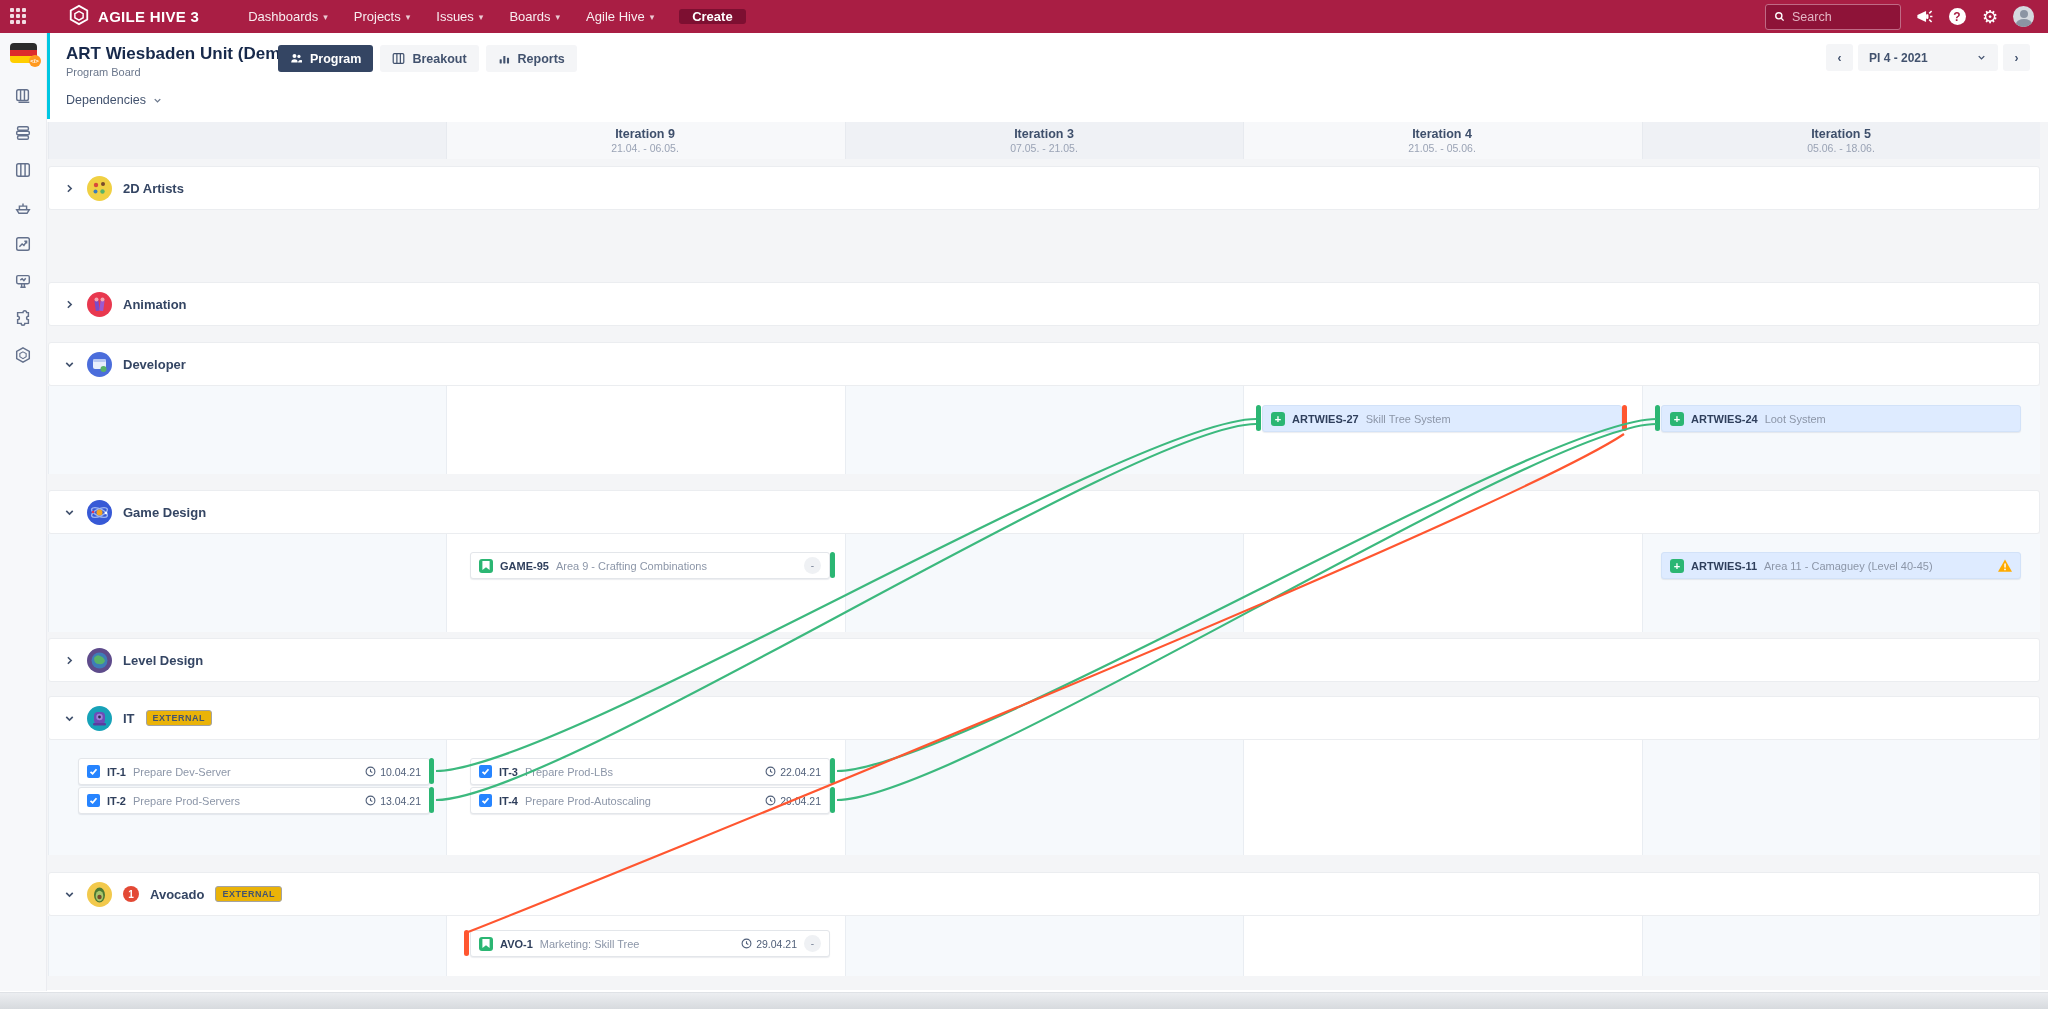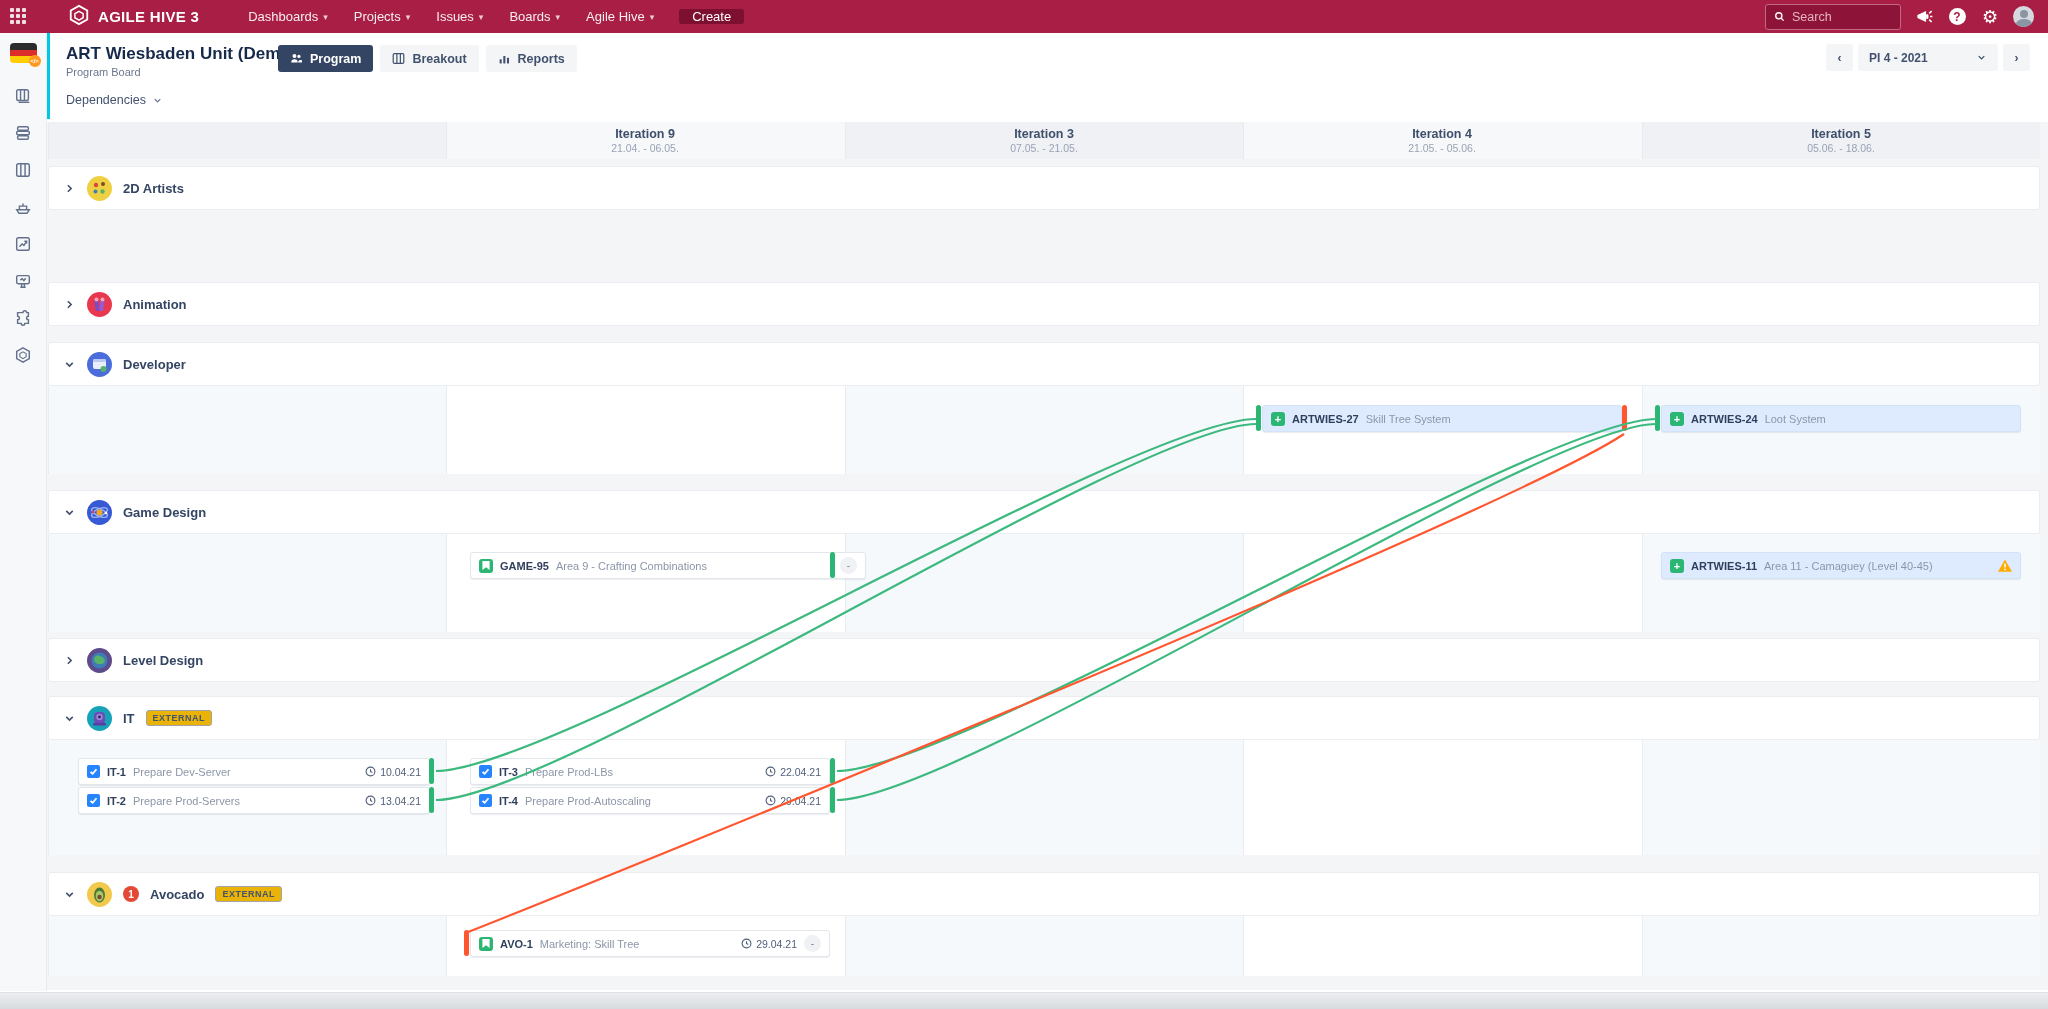--- a/index.html
+++ b/index.html
@@ -7,21 +7,21 @@
   .page { position:relative; width:2048px; height:1009px; background:#fff; overflow:hidden; }
 
   
   .topnav { position:absolute; left:0; top:0; width:2048px; height:33px; background:#a91e44; display:flex; align-items:center; z-index:10; }
   .appgrid { width:18px; height:18px; margin:0 14px 0 10px; display:grid; grid-template-columns:repeat(3,4px); grid-template-rows:repeat(3,4px); gap:2px; cursor:pointer; }
   .appgrid i { background:#ffffffd9; border-radius:1px; }
   .logo { margin:0 8px 0 26px; }
   .apptitle { color:#fff; font-size:15px; font-weight:700; letter-spacing:.3px; margin-right:36px; }
   .navmenu { color:#ffffffeb; font-size:13px; margin:0 13px; display:flex; align-items:center; gap:5px; cursor:pointer; }
   .caret { font-size:9px; color:#ffffffc4; }
-  .createbtn { background:#7d0f31; color:#fff; font-size:13px; font-weight:400; border:none; border-radius:3px; padding:0 13px; margin-left:12px; cursor:pointer; }
+  .createbtn { background:#7d0f31; color:#fff; font-size:13px; font-weight:700; border:none; border-radius:3px; padding:0 13px; margin-left:12px; cursor:pointer; }
   .navright { margin-left:auto; display:flex; align-items:center; gap:13px; padding-right:14px; }
   .searchbox { display:flex; align-items:center; gap:7px; background:#8e1338; border:1px solid #c06a85; border-radius:3px; width:136px; height:25px; padding:12px 8px; }
   .searchbox input { background:transparent; border:none; outline:none; color:#fff; font-size:12.5px; width:100px; font-family:"Liberation Sans",sans-serif; }
   .searchbox input::placeholder { color:#e3b6c4; }
   .navico { width:20px; height:20px; display:flex; align-items:center; justify-content:center; cursor:pointer; }
   .helpcirc { width:17px; height:17px; border-radius:50%; background:#fff; color:#a91e44; font-size:12px; font-weight:700; display:flex; align-items:center; justify-content:center; }
   .gear { color:#fff; font-size:18px; line-height:1; }
   .uavatar { width:21px; height:21px; border-radius:50%; background:#d5d9df; position:relative; overflow:hidden; }
   .uavatar::before { content:""; position:absolute; left:6.5px; top:4px; width:8px; height:8px; border-radius:50%; background:#8b94a3; }
   .uavatar::after { content:""; position:absolute; left:2.5px; top:13px; width:16px; height:10px; border-radius:50%; background:#8b94a3; }
@@ -397,21 +397,21 @@
     <span class="typeico">+</span>
     <span class="ckey">ARTWIES-27</span>
     <span class="csum">Skill Tree System</span>
   </div>
   <div class="card blue" style="left:1661px;top:405px;width:360px">
     <span class="typeico">+</span>
     <span class="ckey">ARTWIES-24</span>
     <span class="csum">Loot System</span>
   </div>
 
-  <div class="card" style="left:470px;top:552px;width:396px">
+  <div class="card" style="left:470px;top:552px;width:360px">
     <span class="typeico">
         <svg width="8" height="9" viewBox="0 0 8 10" fill="#fff">
           <path d="M0 0 h8 v10 l-4 -3 l-4 3 Z"></path>
         </svg>
       </span>
     <span class="ckey">GAME-95</span>
     <span class="csum">Area 9 - Crafting Combinations</span>
     <span class="dash" style="margin-left:auto">-</span>
   </div>
   <div class="card blue" style="left:1661px;top:552px;width:360px">

